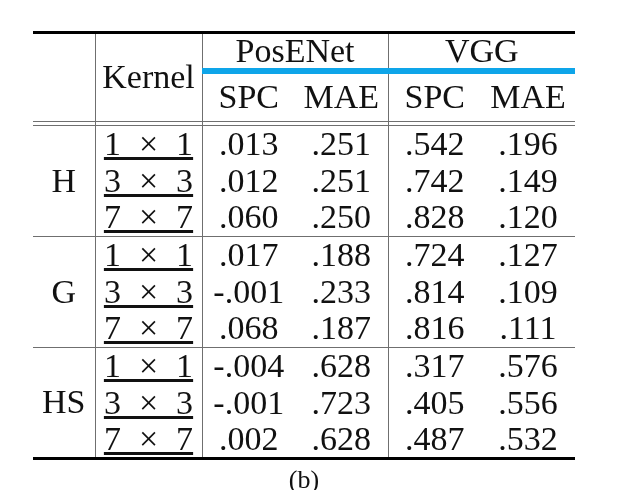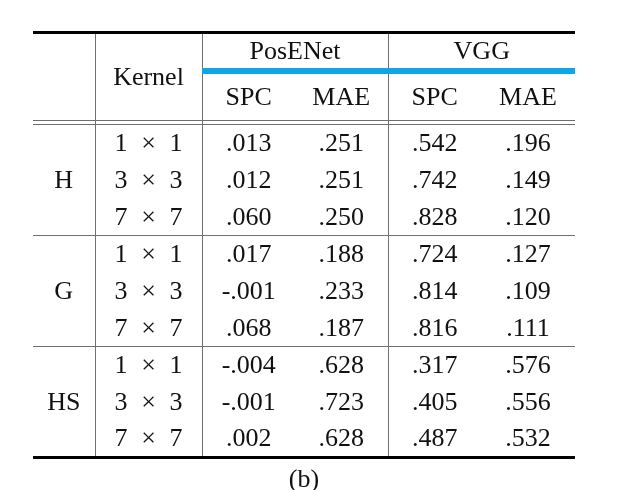--- a/index.html
+++ b/index.html
@@ -17,21 +17,21 @@
     left: 33px;
     top: 31px;
     width: 542px;
   }
   table.results {
     border-collapse: collapse;
     table-layout: fixed;
     width: 542px;
     border-top: 3px solid #000000;
     border-bottom: 3px solid #000000;
-    font-size: 26px;
+    font-size: 34px;
     line-height: 1;
   }
   table.results th,
   table.results td {
     font-weight: normal;
     text-align: center;
     vertical-align: middle;
     padding: 0;
     overflow: hidden;
     white-space: nowrap;
@@ -43,21 +43,21 @@
   tr.hrow2 { height: 50px; }
   tr.spacer { height: 3px; }
   tr.spacer td {
     height: 3px;
     border-top: 1px solid #6f6f6f;
     border-bottom: 1px solid #6f6f6f;
   }
   tbody tr { height: 37px; }
   td.gsep, th.gsep { border-top: 1px solid #6f6f6f; }
   td.glabel { font-weight: bold; }
-  td.kernel { word-spacing: 0.28em; }
+  td.kernel { word-spacing: 0.28em; text-decoration: underline; }
   .caption {
     text-align: center;
     font-size: 26px;
     margin-top: 5px;
   }
 </style>
 </head>
 <body>
 
 <div class="page">

